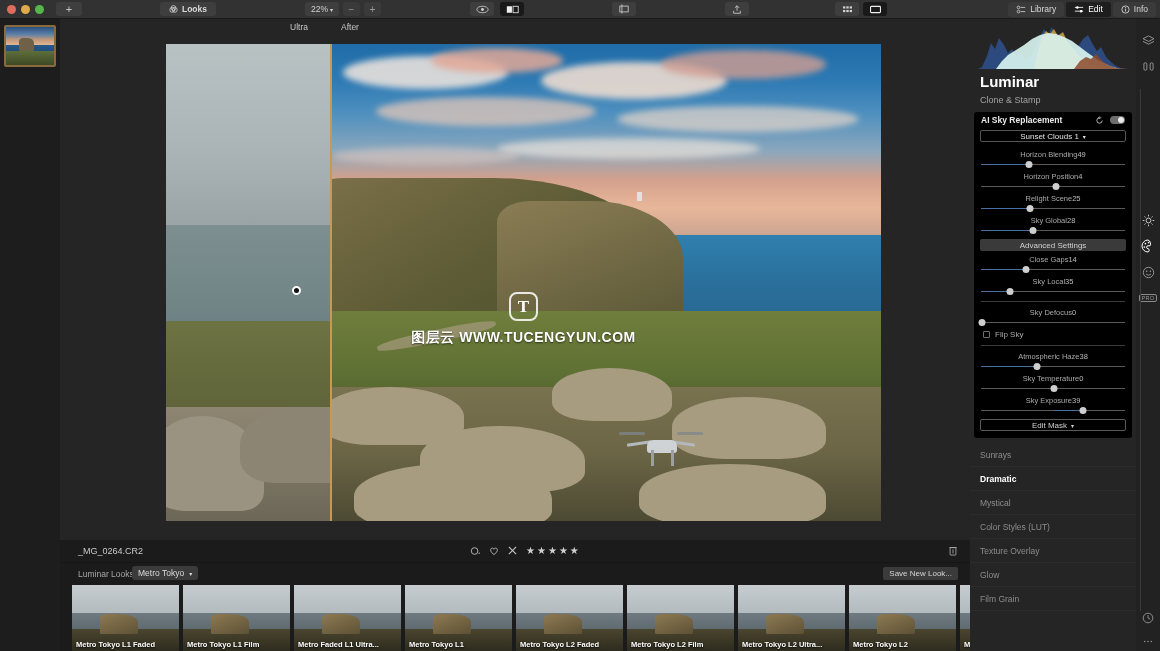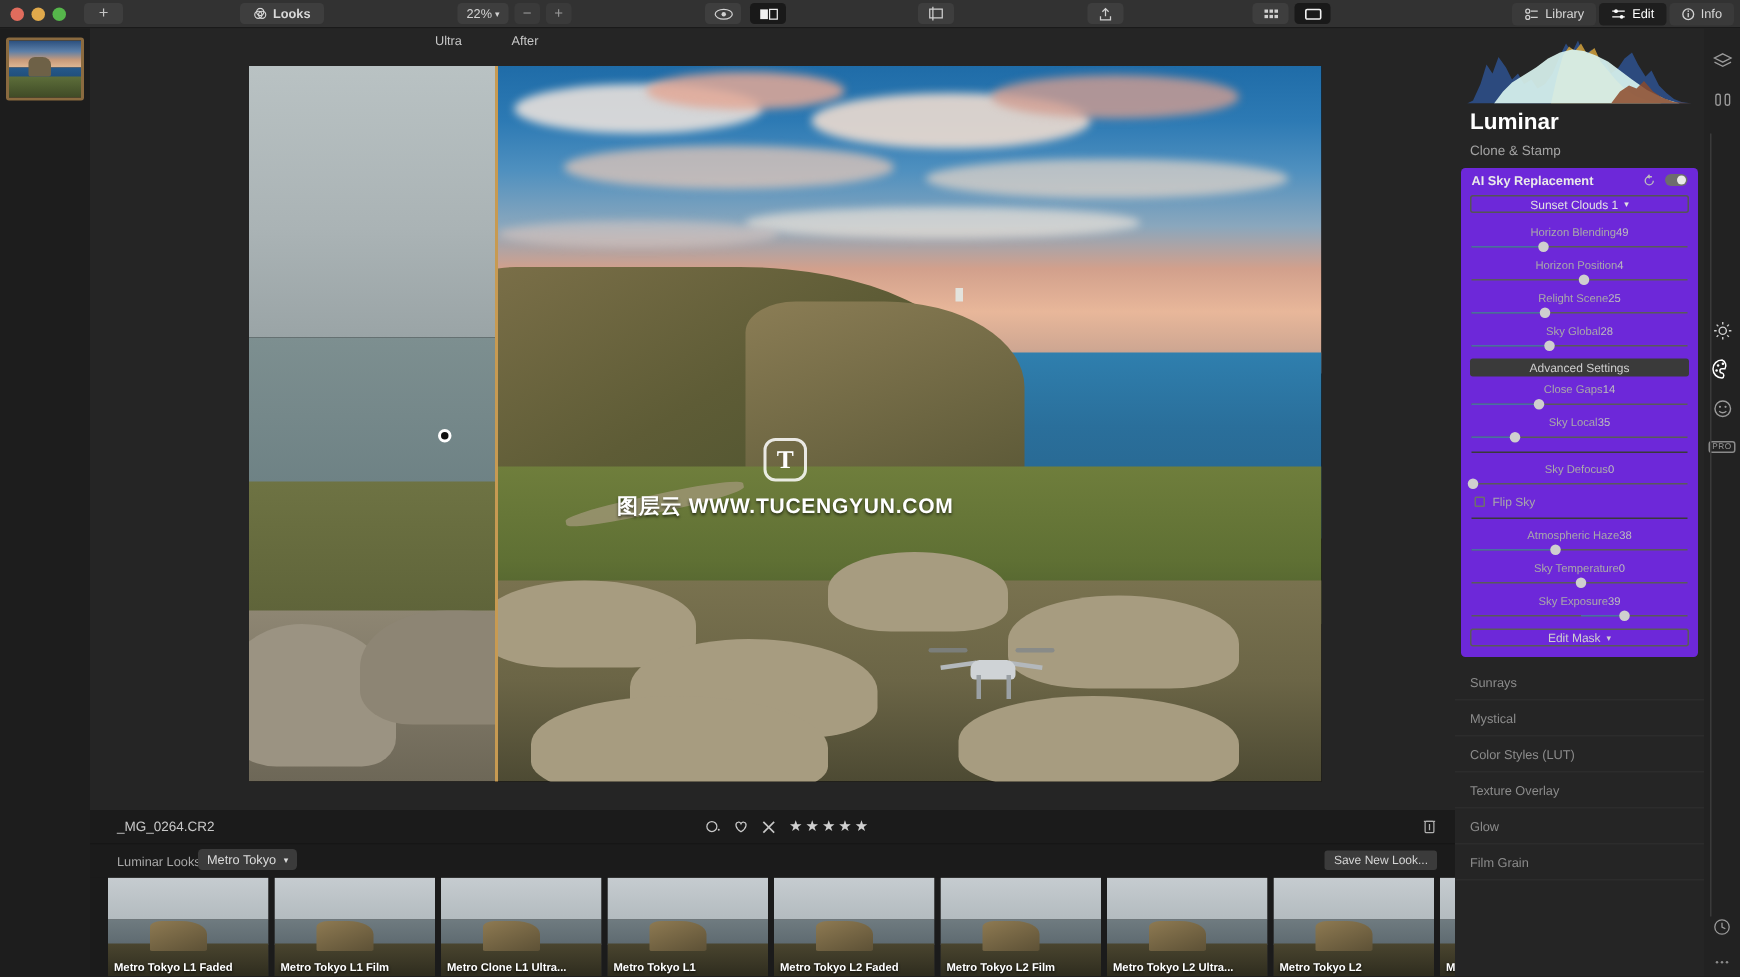--- a/index.html
+++ b/index.html
@@ -160,21 +160,21 @@
      font-weight: bold; text-shadow: 0 1px 2px #000; white-space: nowrap; }
 
   
   .rightpanel { position: absolute; top: 19px; right: 24px; width: 166px; bottom: 0;
      background: #252525; }
   .histo { height: 52px; position: relative; overflow: hidden; padding: 4px 8px 0 8px; }
   .histo svg { display: block; }
   .panel-title { font-size: 15px; color: #fff; font-weight: bold; padding: 2px 10px 0 10px; }
   .clone { font-size: 9px; color: #a3a3a3; padding: 5px 10px 7px 10px; }
 
-  .module { margin: 0 4px; background: #6d28d9; border-radius: 3px; padding: 0 0 5px 0; }
+  .module { margin: 0 4px; background: #000000; border-radius: 3px; padding: 0 0 5px 0; }
   .mod-head { height: 16px; display: flex; align-items: center; padding: 0 7px;
      font-size: 8.5px; font-weight: bold; color: #eaeaea; justify-content: space-between; }
   .mod-head-icons { display: flex; align-items: center; gap: 6px; }
   .toggle { width: 15px; height: 8px; border-radius: 5px; background: #6d6d6d; position: relative; }
   .toggle::after { content: ""; position: absolute; right: 1px; top: 1px; width: 6px; height: 6px;
      border-radius: 50%; background: #e9e9e9; }
   .selbox { margin: 2px 6px 6px 6px; height: 12px; border: 1px solid #555; border-radius: 2px;
      display: flex; align-items: center; justify-content: center; gap: 4px;
      font-size: 8px; color: #e2e2e2; }
   .slider { padding: 2px 7px 1px 7px; }
@@ -442,21 +442,21 @@
           <div class="lt-sea"></div>
         <div class="lt-land"></div>
           <div class="lt-rock"></div>
         <div class="lt-label">Metro Tokyo L1 Film</div>
       </div>
       <div class="look-thumb">
         <div class="lt-sky"></div>
           <div class="lt-sea"></div>
         <div class="lt-land"></div>
           <div class="lt-rock"></div>
-        <div class="lt-label">Metro Clone L1 Ultra...</div>
+        <div class="lt-label">Metro Faded L1 Ultra...</div>
       </div>
       <div class="look-thumb">
         <div class="lt-sky"></div>
           <div class="lt-sea"></div>
         <div class="lt-land"></div>
           <div class="lt-rock"></div>
         <div class="lt-label">Metro Tokyo L1</div>
       </div>
       <div class="look-thumb">
         <div class="lt-sky"></div>
@@ -659,20 +659,23 @@
 
       <div class="btnwide outline">
         <span>Edit Mask</span>
         <span style="font-size:6px;margin-left:4px;">▾</span>
       </div>
     </div>
 
     <div class="toollist">
       <div class="toolitem">
           <span>Sunrays</span>
+        </div>
+      <div class="toolitem active">
+          <span>Dramatic</span>
         </div>
       <div class="toolitem">
           <span>Mystical</span>
         </div>
       <div class="toolitem">
           <span>Color Styles (LUT)</span>
         </div>
       <div class="toolitem">
           <span>Texture Overlay</span>
         </div>

